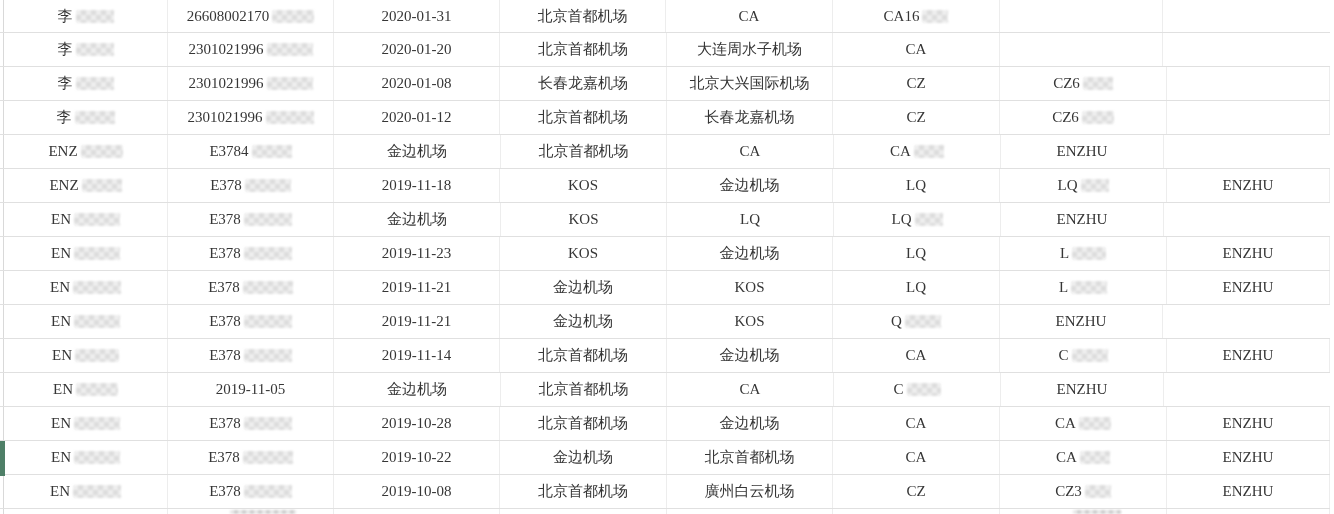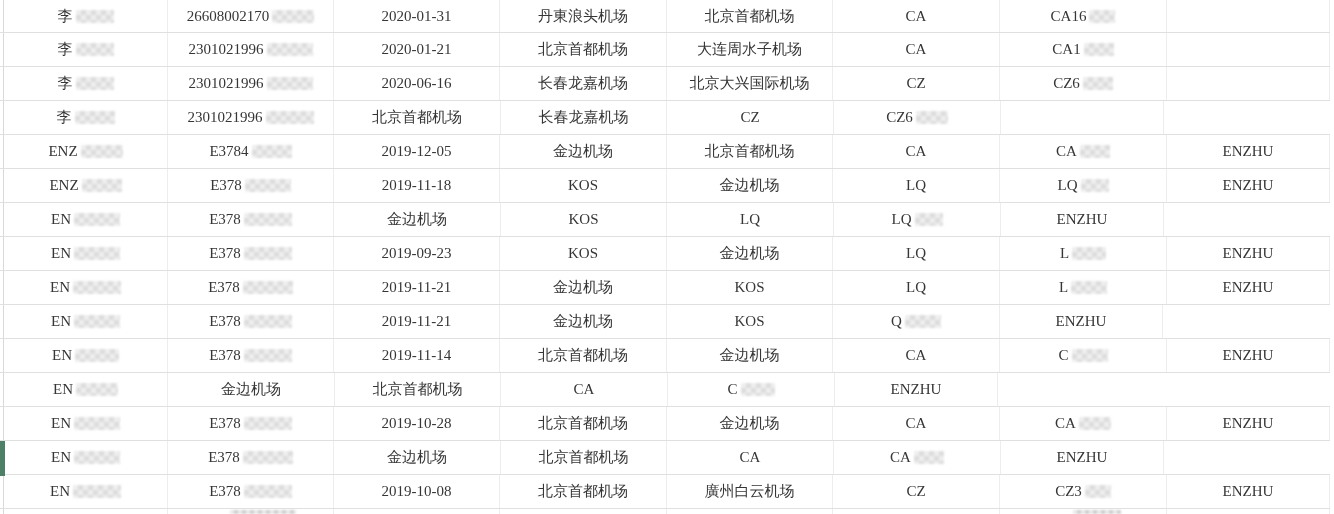--- a/index.html
+++ b/index.html
@@ -58,23 +58,20 @@
           <span class="t">李</span>
           <span class="rd" style="width: 38px;"></span>
         </div>
         <div class="cell c1">
           <span class="t">26608002170</span>
           <span class="rd" style="width: 42px;"></span>
         </div>
         <div class="cell c2">
           <span class="t">2020-01-31</span>
         </div>
-        <div class="cell c3">
-          <span class="t">丹東浪头机场</span>
-        </div>
         <div class="cell c4">
           <span class="t">北京首都机场</span>
         </div>
         <div class="cell c5">
           <span class="t">CA</span>
         </div>
         <div class="cell c6">
           <span class="t">CA16</span>
           <span class="rd" style="width: 26px;"></span>
         </div>
@@ -86,51 +83,47 @@
         <div class="gutter"></div>
         <div class="cell c0">
           <span class="t">李</span>
           <span class="rd" style="width: 38px;"></span>
         </div>
         <div class="cell c1">
           <span class="t">2301021996</span>
           <span class="rd" style="width: 46px;"></span>
         </div>
         <div class="cell c2">
-          <span class="t">2020-01-21</span>
+          <span class="t">2020-01-20</span>
         </div>
         <div class="cell c3">
           <span class="t">北京首都机场</span>
         </div>
         <div class="cell c4">
           <span class="t">大连周水子机场</span>
         </div>
         <div class="cell c5">
           <span class="t">CA</span>
-        </div>
-        <div class="cell c6">
-          <span class="t">CA1</span>
-          <span class="rd" style="width: 30px;"></span>
         </div>
         <div class="cell c7">
           <span class="t"></span>
         </div>
       </div>
       <div class="row">
         <div class="gutter"></div>
         <div class="cell c0">
           <span class="t">李</span>
           <span class="rd" style="width: 38px;"></span>
         </div>
         <div class="cell c1">
           <span class="t">2301021996</span>
           <span class="rd" style="width: 46px;"></span>
         </div>
         <div class="cell c2">
-          <span class="t">2020-06-16</span>
+          <span class="t">2020-01-08</span>
         </div>
         <div class="cell c3">
           <span class="t">长春龙嘉机场</span>
         </div>
         <div class="cell c4">
           <span class="t">北京大兴国际机场</span>
         </div>
         <div class="cell c5">
           <span class="t">CZ</span>
         </div>
@@ -145,20 +138,23 @@
       <div class="row">
         <div class="gutter"></div>
         <div class="cell c0">
           <span class="t">李</span>
           <span class="rd" style="width: 40px;"></span>
         </div>
         <div class="cell c1">
           <span class="t">2301021996</span>
           <span class="rd" style="width: 48px;"></span>
         </div>
+        <div class="cell c2">
+          <span class="t">2020-01-12</span>
+        </div>
         <div class="cell c3">
           <span class="t">北京首都机场</span>
         </div>
         <div class="cell c4">
           <span class="t">长春龙嘉机场</span>
         </div>
         <div class="cell c5">
           <span class="t">CZ</span>
         </div>
         <div class="cell c6">
@@ -172,23 +168,20 @@
       <div class="row">
         <div class="gutter"></div>
         <div class="cell c0">
           <span class="t">ENZ</span>
           <span class="rd" style="width: 42px;"></span>
         </div>
         <div class="cell c1">
           <span class="t">E3784</span>
           <span class="rd" style="width: 40px;"></span>
         </div>
-        <div class="cell c2">
-          <span class="t">2019-12-05</span>
-        </div>
         <div class="cell c3">
           <span class="t">金边机场</span>
         </div>
         <div class="cell c4">
           <span class="t">北京首都机场</span>
         </div>
         <div class="cell c5">
           <span class="t">CA</span>
         </div>
         <div class="cell c6">
@@ -260,21 +253,21 @@
         <div class="gutter"></div>
         <div class="cell c0">
           <span class="t">EN</span>
           <span class="rd" style="width: 46px;"></span>
         </div>
         <div class="cell c1">
           <span class="t">E378</span>
           <span class="rd" style="width: 48px;"></span>
         </div>
         <div class="cell c2">
-          <span class="t">2019-09-23</span>
+          <span class="t">2019-11-23</span>
         </div>
         <div class="cell c3">
           <span class="t">KOS</span>
         </div>
         <div class="cell c4">
           <span class="t">金边机场</span>
         </div>
         <div class="cell c5">
           <span class="t">LQ</span>
         </div>
@@ -372,20 +365,23 @@
         <div class="cell c7">
           <span class="t">ENZHU</span>
         </div>
       </div>
       <div class="row">
         <div class="gutter"></div>
         <div class="cell c0">
           <span class="t">EN</span>
           <span class="rd" style="width: 42px;"></span>
         </div>
+        <div class="cell c2">
+          <span class="t">2019-11-05</span>
+        </div>
         <div class="cell c3">
           <span class="t">金边机场</span>
         </div>
         <div class="cell c4">
           <span class="t">北京首都机场</span>
         </div>
         <div class="cell c5">
           <span class="t">CA</span>
         </div>
         <div class="cell c6">
@@ -428,20 +424,23 @@
       </div>
       <div class="row">
         <div class="gutter"></div>
         <div class="cell c0">
           <span class="t">EN</span>
           <span class="rd" style="width: 46px;"></span>
         </div>
         <div class="cell c1">
           <span class="t">E378</span>
           <span class="rd" style="width: 50px;"></span>
+        </div>
+        <div class="cell c2">
+          <span class="t">2019-10-22</span>
         </div>
         <div class="cell c3">
           <span class="t">金边机场</span>
         </div>
         <div class="cell c4">
           <span class="t">北京首都机场</span>
         </div>
         <div class="cell c5">
           <span class="t">CA</span>
         </div>

